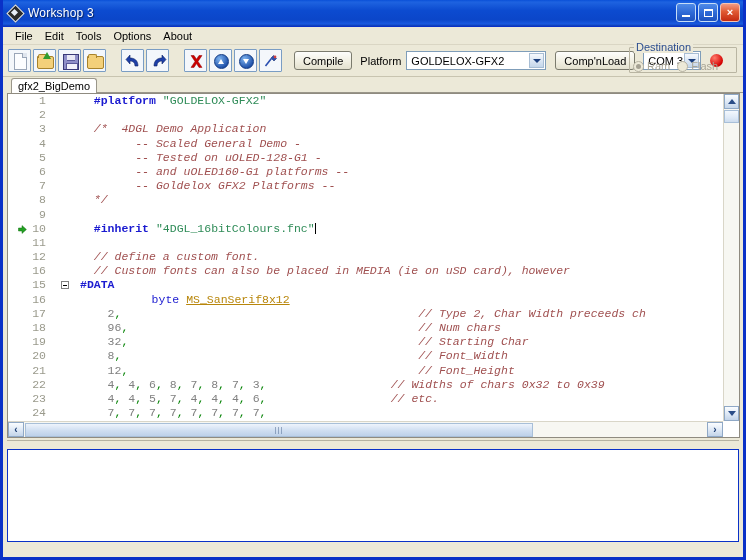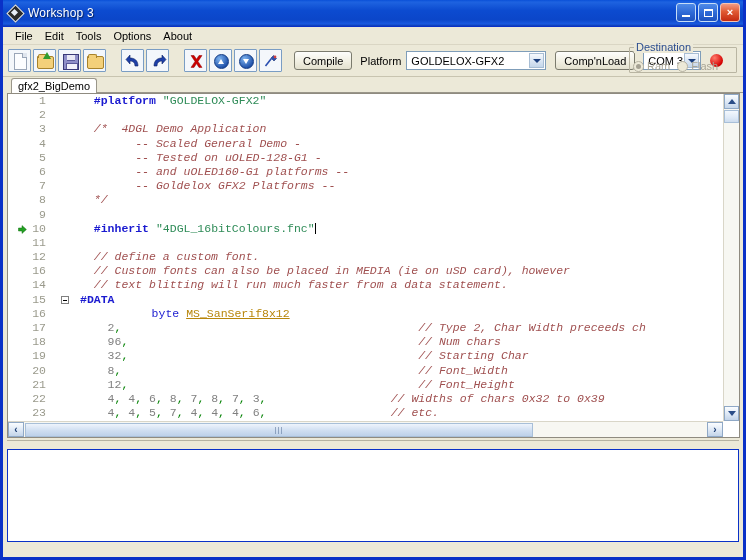--- a/index.html
+++ b/index.html
@@ -743,21 +743,20 @@
         <div class="code-row"><div class="gutter">6</div><div class="mark-col"></div><div class="bar-yellow"></div><div class="fold-col"></div><div class="codetext"><span class="k-com">        -- and uOLED160-G1 platforms --</span></div></div>
         <div class="code-row"><div class="gutter">7</div><div class="mark-col"></div><div class="bar-yellow"></div><div class="fold-col"></div><div class="codetext"><span class="k-com">        -- Goldelox GFX2 Platforms --</span></div></div>
         <div class="code-row"><div class="gutter">8</div><div class="mark-col"></div><div class="bar-yellow"></div><div class="fold-col"></div><div class="codetext"><span class="k-com">  */</span></div></div>
         <div class="code-row"><div class="gutter">9</div><div class="mark-col"></div><div class="bar-yellow"></div><div class="fold-col"></div><div class="codetext"></div></div>
         <div class="code-row"><div class="gutter">10<span class="bp"><svg width="9" height="9" viewBox="0 0 9 9">
                 <path d="M0.5 3 L4 3 L4 0.6 L8.4 4.5 L4 8.4 L4 6 L0.5 6 Z" fill="#22a022" stroke="#137013" stroke-width="0.5"></path>
               </svg></span></div><div class="mark-col"></div><div class="bar-yellow"></div><div class="fold-col"></div><div class="codetext"><span class="k-plain">  </span><span class="k-pre">#inherit</span><span class="k-plain"> </span><span class="k-str">"4DGL_16bitColours.fnc"</span><span class="caret"></span></div></div>
         <div class="code-row"><div class="gutter">11</div><div class="mark-col"></div><div class="bar-yellow"></div><div class="fold-col"></div><div class="codetext"></div></div>
         <div class="code-row"><div class="gutter">12</div><div class="mark-col"></div><div class="bar-yellow"></div><div class="fold-col"></div><div class="codetext"><span class="k-com">  // define a custom font.</span></div></div>
         <div class="code-row"><div class="gutter">16</div><div class="mark-col"></div><div class="bar-yellow"></div><div class="fold-col"></div><div class="codetext"><span class="k-com">  // Custom fonts can also be placed in MEDIA (ie on uSD card), however</span></div></div>
-        <div class="code-row"><div class="gutter">14</div><div class="mark-col"></div><div class="bar-yellow"></div><div class="fold-col"></div><div class="codetext"><span class="k-com">  // text blitting will run much faster from a data statement.</span></div></div>
         <div class="code-row"><div class="gutter">15</div><div class="mark-col"></div><div class="bar-yellow"></div><div class="fold-col"><span class="fold-box"></span></div><div class="codetext"><span class="k-pre">#DATA</span></div></div>
         <div class="code-row"><div class="gutter">16</div><div class="mark-col"></div><div class="bar-yellow"></div><div class="fold-col"><span class="fold-line"></span></div><div class="codetext"><span class="k-plain">    </span><span class="k-type">byte</span><span class="k-plain"> </span><span class="k-id">MS_SanSerif8x12</span></div></div>
         <div class="code-row"><div class="gutter">17</div><div class="mark-col"></div><div class="bar-yellow"></div><div class="fold-col"><span class="fold-line"></span></div><div class="codetext"><span class="k-plain">    </span><span class="k-num">2</span><span class="k-pun">,</span><span class="k-plain">                                           </span><span class="k-com">// Type 2, Char Width preceeds ch</span></div></div>
         <div class="code-row"><div class="gutter">18</div><div class="mark-col"></div><div class="bar-yellow"></div><div class="fold-col"><span class="fold-line"></span></div><div class="codetext"><span class="k-plain">    </span><span class="k-num">96</span><span class="k-pun">,</span><span class="k-plain">                                          </span><span class="k-com">// Num chars</span></div></div>
         <div class="code-row"><div class="gutter">19</div><div class="mark-col"></div><div class="bar-yellow"></div><div class="fold-col"><span class="fold-line"></span></div><div class="codetext"><span class="k-plain">    </span><span class="k-num">32</span><span class="k-pun">,</span><span class="k-plain">                                          </span><span class="k-com">// Starting Char</span></div></div>
         <div class="code-row"><div class="gutter">20</div><div class="mark-col"></div><div class="bar-yellow"></div><div class="fold-col"><span class="fold-line"></span></div><div class="codetext"><span class="k-plain">    </span><span class="k-num">8</span><span class="k-pun">,</span><span class="k-plain">                                           </span><span class="k-com">// Font_Width</span></div></div>
         <div class="code-row"><div class="gutter">21</div><div class="mark-col"></div><div class="bar-yellow"></div><div class="fold-col"><span class="fold-line"></span></div><div class="codetext"><span class="k-plain">    </span><span class="k-num">12</span><span class="k-pun">,</span><span class="k-plain">                                          </span><span class="k-com">// Font_Height</span></div></div>
         <div class="code-row"><div class="gutter">22</div><div class="mark-col"></div><div class="bar-yellow"></div><div class="fold-col"><span class="fold-line"></span></div><div class="codetext"><span class="k-plain">    </span><span class="k-num">4</span><span class="k-pun">, </span><span class="k-num">4</span><span class="k-pun">, </span><span class="k-num">6</span><span class="k-pun">, </span><span class="k-num">8</span><span class="k-pun">, </span><span class="k-num">7</span><span class="k-pun">, </span><span class="k-num">8</span><span class="k-pun">, </span><span class="k-num">7</span><span class="k-pun">, </span><span class="k-num">3</span><span class="k-pun">,</span><span class="k-plain">                  </span><span class="k-com">// Widths of chars 0x32 to 0x39</span></div></div>
         <div class="code-row"><div class="gutter">23</div><div class="mark-col"></div><div class="bar-yellow"></div><div class="fold-col"><span class="fold-line"></span></div><div class="codetext"><span class="k-plain">    </span><span class="k-num">4</span><span class="k-pun">, </span><span class="k-num">4</span><span class="k-pun">, </span><span class="k-num">5</span><span class="k-pun">, </span><span class="k-num">7</span><span class="k-pun">, </span><span class="k-num">4</span><span class="k-pun">, </span><span class="k-num">4</span><span class="k-pun">, </span><span class="k-num">4</span><span class="k-pun">, </span><span class="k-num">6</span><span class="k-pun">,</span><span class="k-plain">                  </span><span class="k-com">// etc.</span></div></div>
         <div class="code-row"><div class="gutter">24</div><div class="mark-col"></div><div class="bar-yellow"></div><div class="fold-col"><span class="fold-line"></span></div><div class="codetext"><span class="k-plain">    </span><span class="k-num">7</span><span class="k-pun">, </span><span class="k-num">7</span><span class="k-pun">, </span><span class="k-num">7</span><span class="k-pun">, </span><span class="k-num">7</span><span class="k-pun">, </span><span class="k-num">7</span><span class="k-pun">, </span><span class="k-num">7</span><span class="k-pun">, </span><span class="k-num">7</span><span class="k-pun">, </span><span class="k-num">7</span><span class="k-pun">,</span></div></div>

